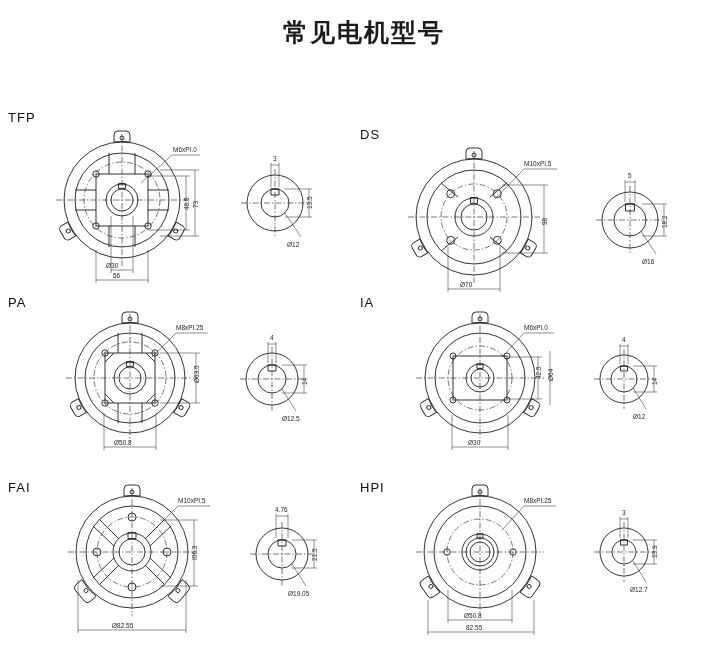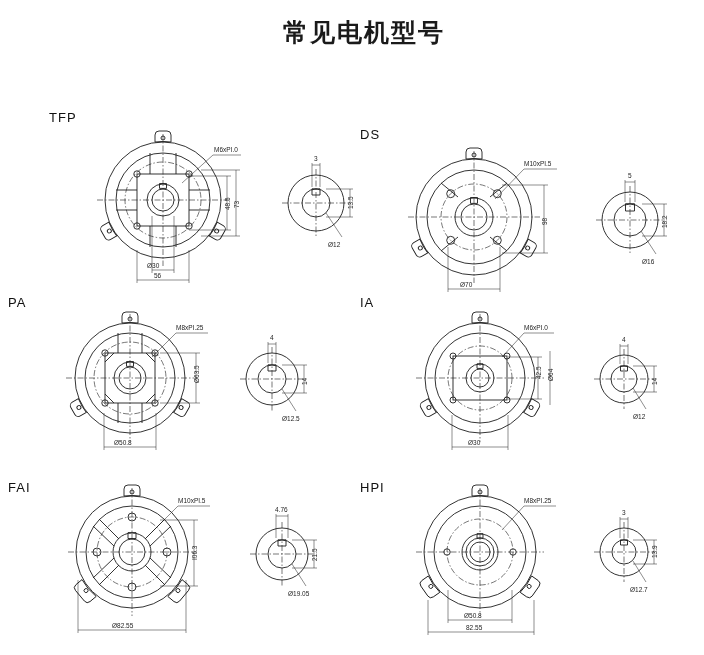--- a/index.html
+++ b/index.html
@@ -39,21 +39,21 @@
   .dim{stroke:#1d1d1d;fill:none;stroke-width:0.5;}
   text{font-family:"Liberation Sans", sans-serif;fill:#1d1d1d;}
   .t{font-size:6.5px;}
   .tv{font-size:6.5px;}
 </style>
 </head>
 <body>
 
 <div id="title">常见电机型号</div>
 
-<div class="panel" style="left:0px;top:110px;margin-left:41px;">
+<div class="panel" style="left:0px;top:110px;">
   <div class="panel-label">TFP</div>
   <div class="svg-holder">
     <svg width="352" height="178" viewBox="0 0 352 178">
 
       <g transform="translate(122,90)">
         <circle class="ln" cx="0" cy="0" r="58"></circle>
         <circle class="ln" cx="0" cy="0" r="47"></circle>
         <circle class="ln" cx="0" cy="0" r="16"></circle>
         <circle class="ln" cx="0" cy="0" r="11"></circle>
         <circle class="dash" cx="0" cy="0" r="38"></circle>

